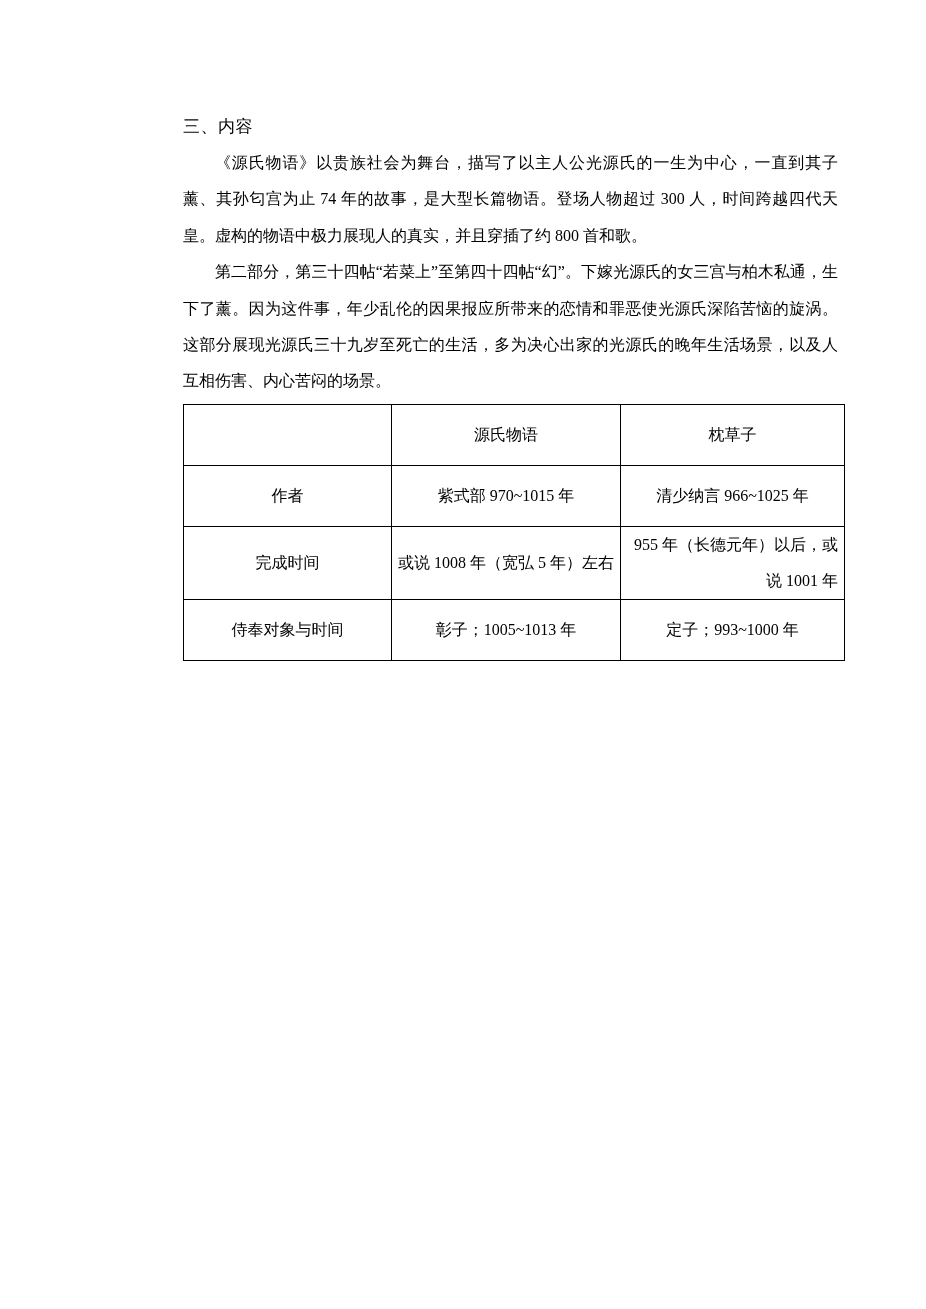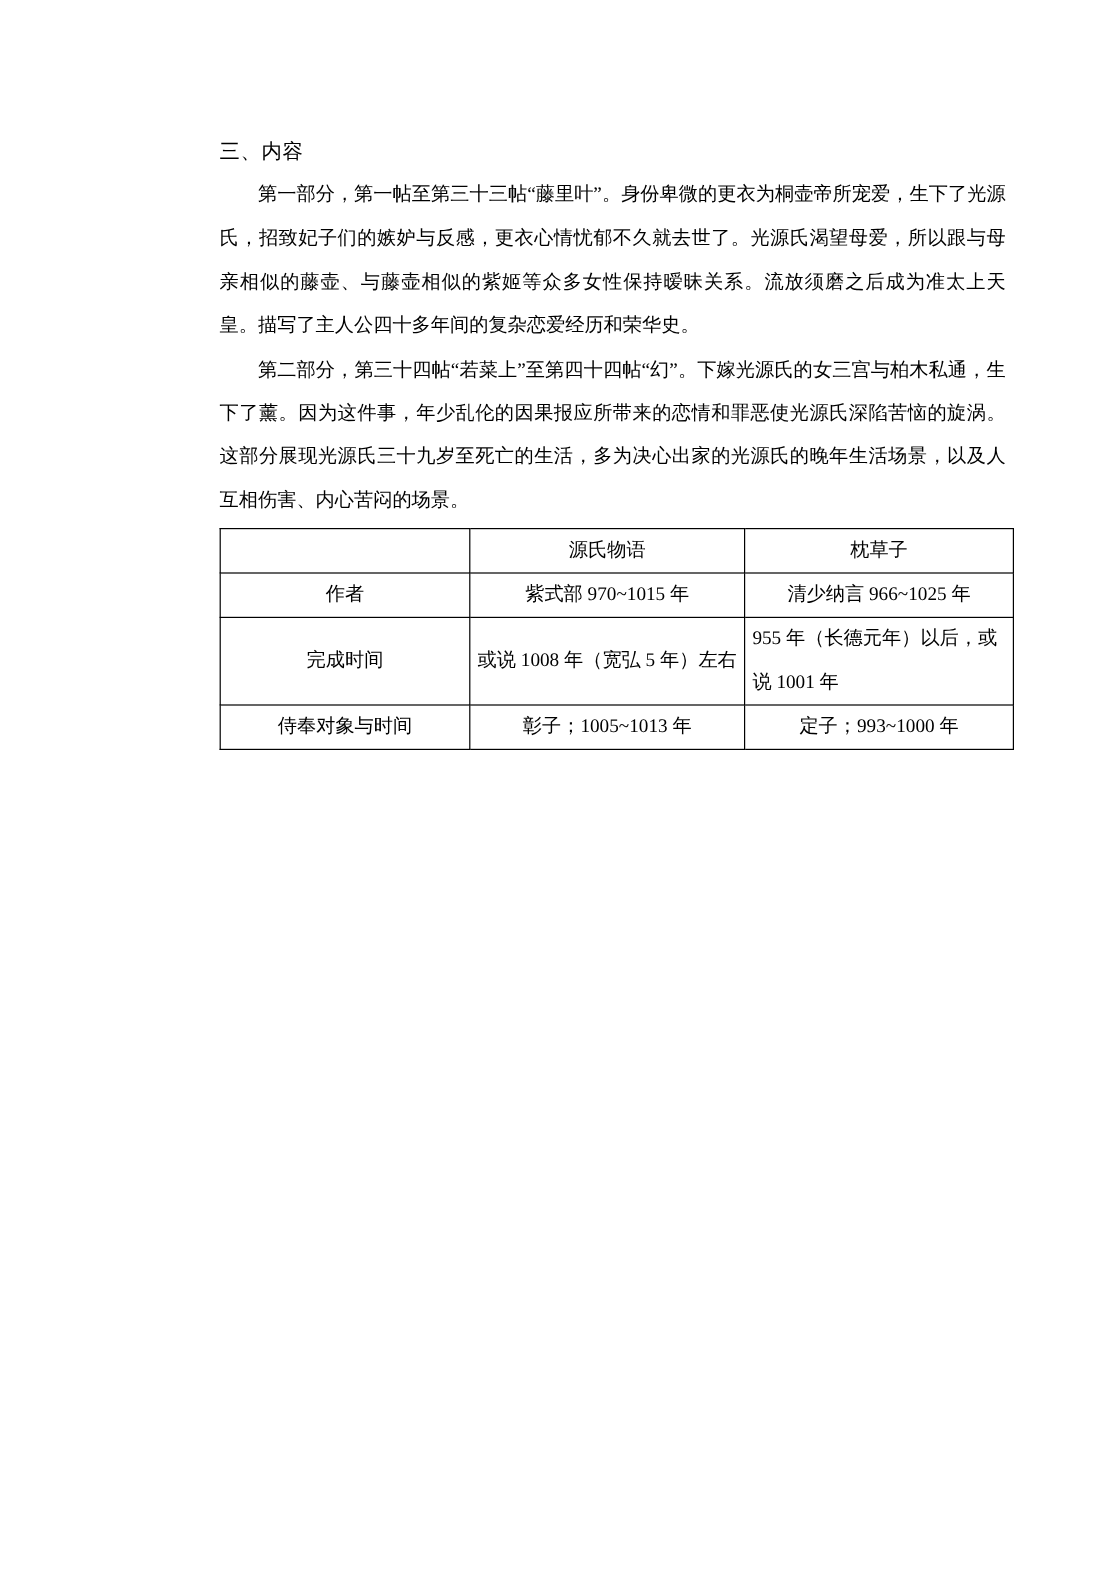--- a/index.html
+++ b/index.html
@@ -45,44 +45,44 @@
     margin-top: 4px;
     font-size: 16px;
   }
   .comparison-table col.c1 { width: 208px; }
   .comparison-table col.c2 { width: 229px; }
   .comparison-table col.c3 { width: 224px; }
   .comparison-table th,
   .comparison-table td {
     border: 1.5px solid #000000;
     font-weight: 400;
-    padding: 0;
+    padding: 12px;
     line-height: 36px;
     height: 36px;
     vertical-align: middle;
     text-align: center;
     overflow: hidden;
   }
   .comparison-table .al {
-    text-align: left;
+    text-align: right;
     padding: 0 6px;
   }
   .comparison-table .nowrap {
     white-space: nowrap;
   }
 </style>
 </head>
 <body>
 
 <div class="page">
   <div class="content">
 
     <h1 class="doc-heading">三、内容</h1>
 
-    <p class="body-para">第一部分，第一帖至第三十三帖“藤里叶”。身份卑微的更衣为桐壶帝所宠爱，生下了光源氏，招致妃子们的嫉妒与反感，更衣心情忧郁不久就去世了。光源氏渴望母爱，所以跟与母亲相似的藤壶、与藤壶相似的紫姬等众多女性保持暧昧关系。流放须磨之后成为准太上天皇。描写了主人公四十多年间的复杂恋爱经历和荣华史。</p>
+    <p class="body-para">《源氏物语》以贵族社会为舞台，描写了以主人公光源氏的一生为中心，一直到其子薰、其孙匂宫为止 74 年的故事，是大型长篇物语。登场人物超过 300 人，时间跨越四代天皇。虚构的物语中极力展现人的真实，并且穿插了约 800 首和歌。</p>
     <p class="body-para">第二部分，第三十四帖“若菜上”至第四十四帖“幻”。下嫁光源氏的女三宫与柏木私通，生下了薰。因为这件事，年少乱伦的因果报应所带来的恋情和罪恶使光源氏深陷苦恼的旋涡。这部分展现光源氏三十九岁至死亡的生活，多为决心出家的光源氏的晚年生活场景，以及人互相伤害、内心苦闷的场景。</p>
 
     <table class="comparison-table">
       <colgroup>
         <col class="c1">
           <col class="c2">
           <col class="c3">
       </colgroup>
       <tbody>
         <tr>

